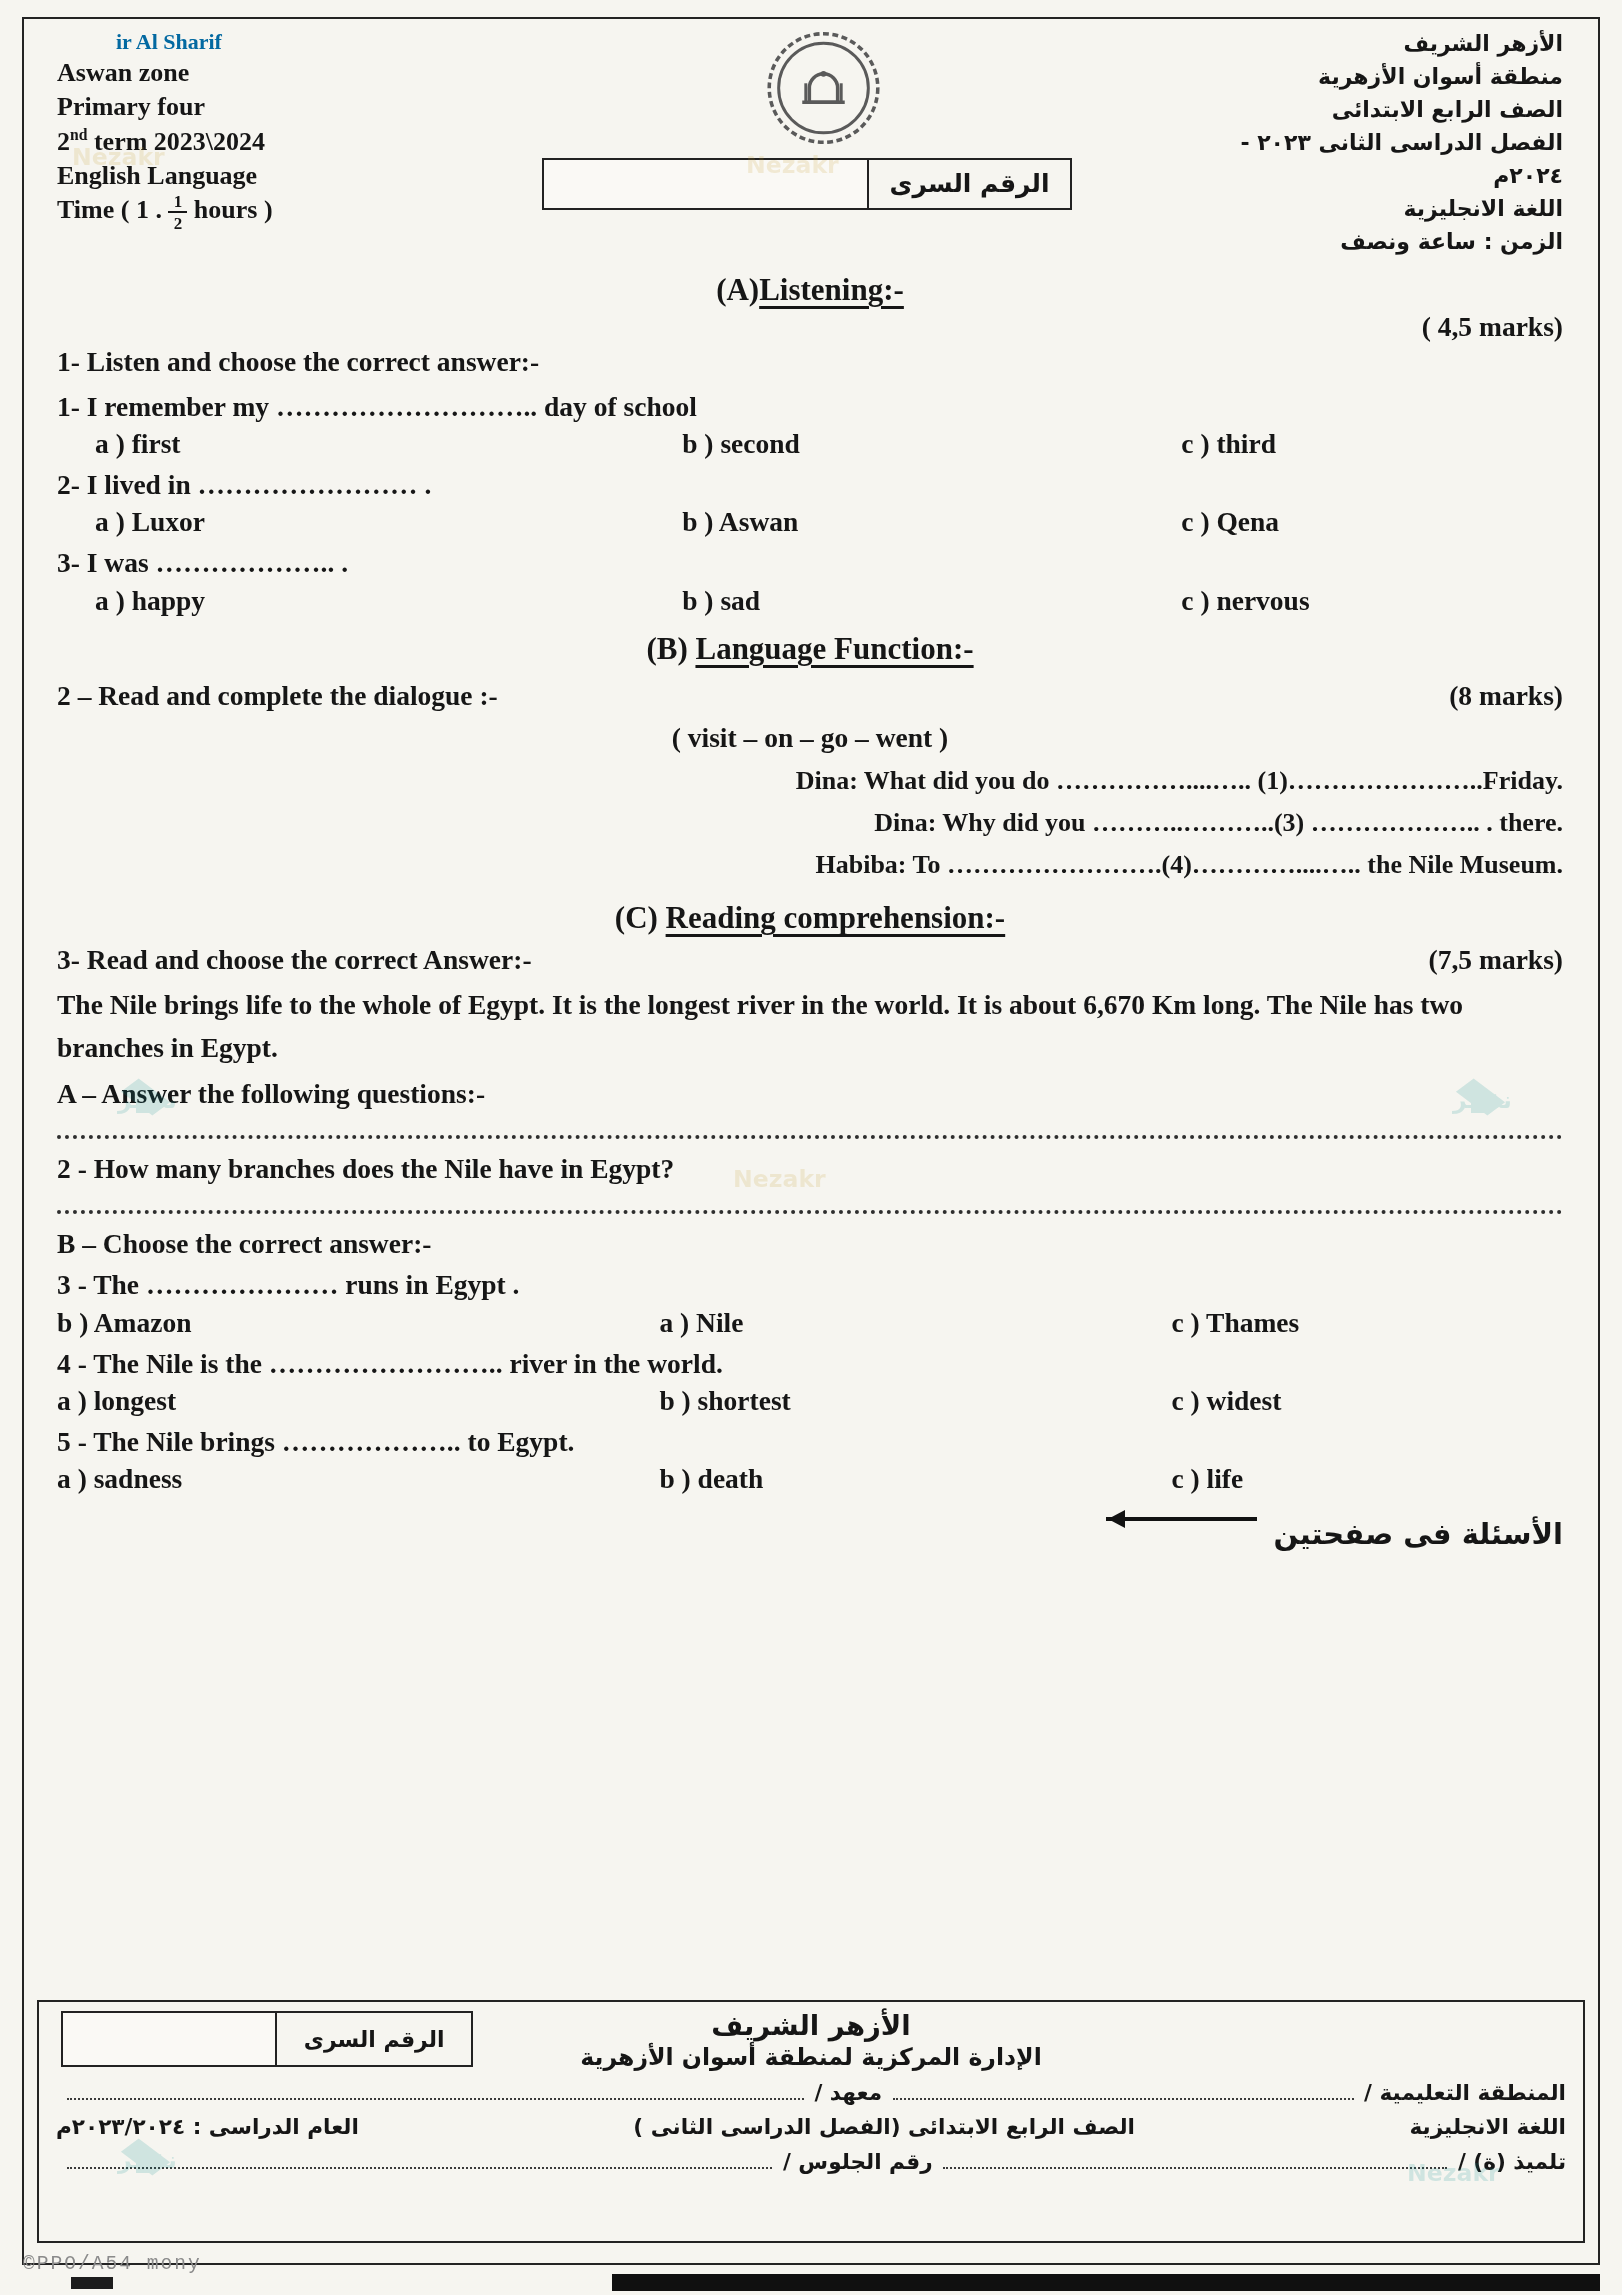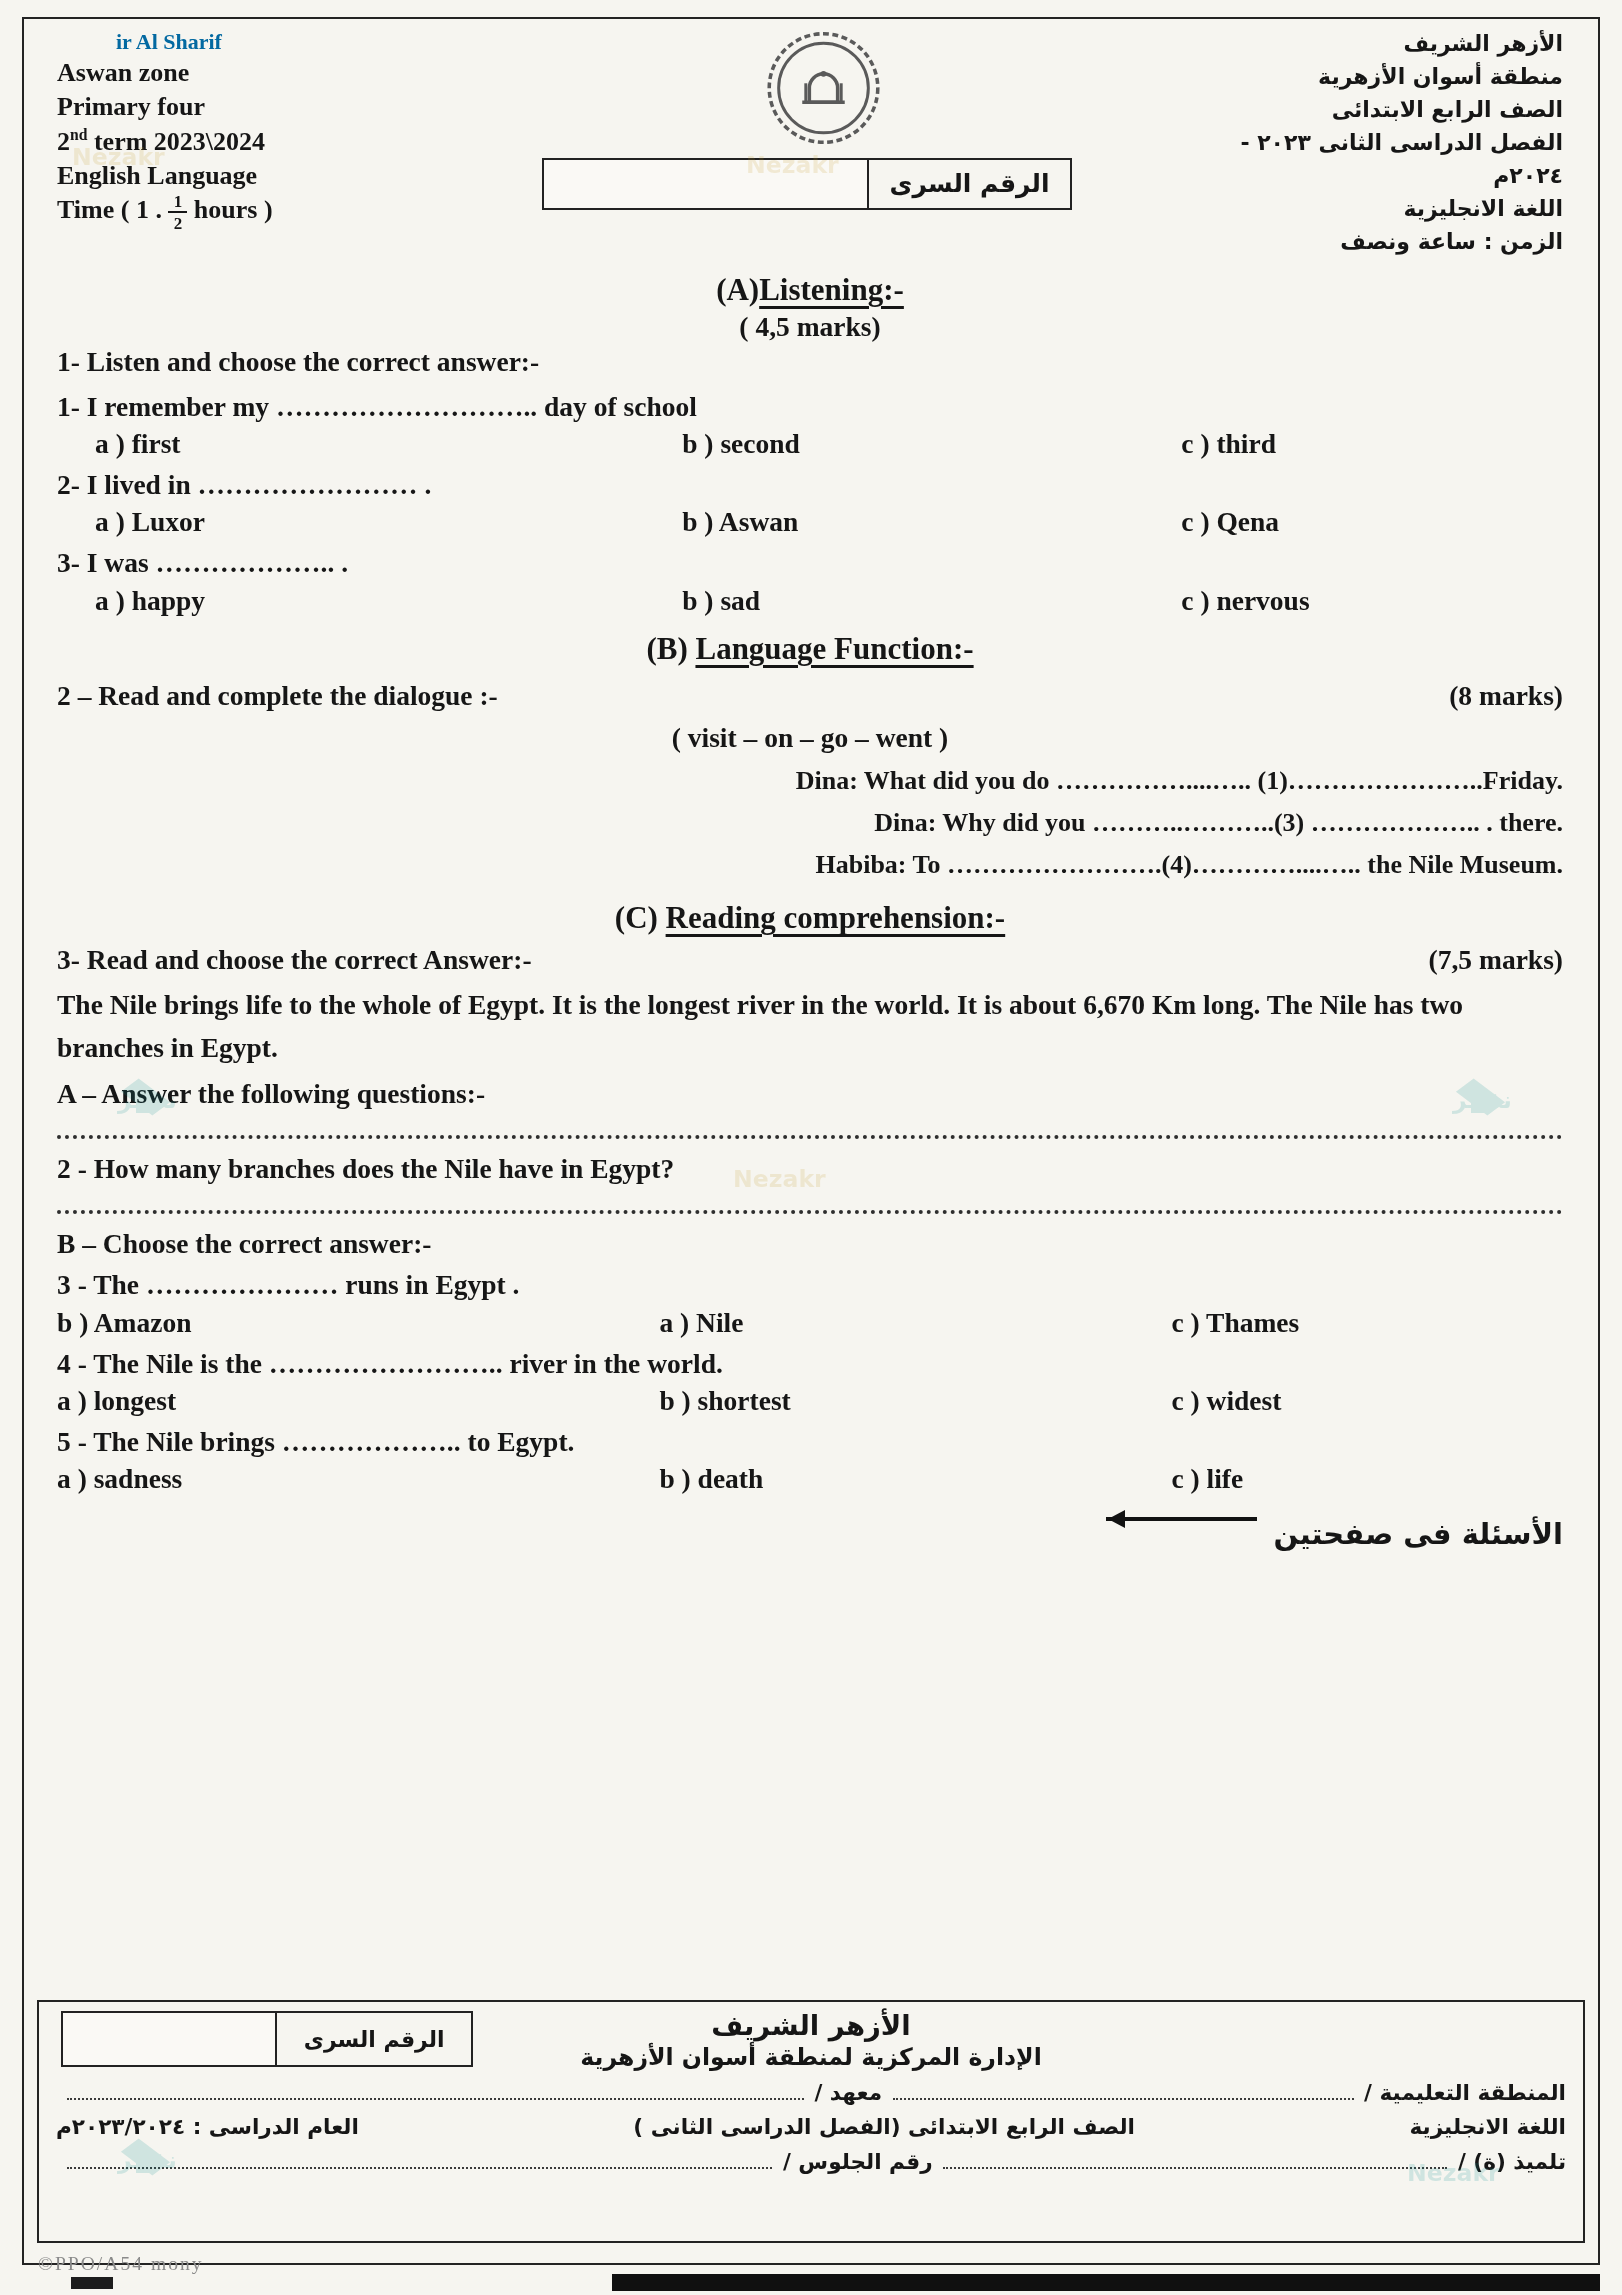--- a/index.html
+++ b/index.html
@@ -28,21 +28,21 @@
   .seal{width:131px;height:118px;margin-top:2.6px;}
   .sn-row{display:flex;margin-top:10.5px;align-self:flex-end;}
   .sn-box{width:327px;height:52px;border:2px solid #222;background:#faf9f5;box-sizing:border-box;}
   .sn-label{width:203px;height:52px;border:2px solid #222;border-left:0;box-sizing:border-box;
     display:flex;align-items:center;justify-content:center;font-size:25px;font-weight:700;}
   .hdr-right{width:366px;text-align:right;font-size:22px;font-weight:700;line-height:1.5;}
 
   
   .sec-title{text-align:center;font-size:31px;font-weight:700;margin-top:14.4px;}
   .u{text-decoration:underline;text-decoration-thickness:2.6px;text-underline-offset:5.9px;}
-  .marks-right{text-align:center;font-size:27.5px;font-weight:700;margin-top:2.6px;}
+  .marks-right{text-align:right;font-size:27.5px;font-weight:700;margin-top:2.6px;}
   .line{font-size:27.5px;font-weight:700;line-height:1.4;}
   .q{font-size:27.5px;font-weight:700;margin:9.2px 0 2.6px;}
   .opts{display:grid;grid-template-columns:40% 34% 26%;font-size:27.5px;font-weight:700;
     padding-left:38px;margin:5.2px 0 3.9px;}
   .opts.flush{padding-left:0;}
   .between{display:flex;justify-content:space-between;align-items:baseline;margin-top:10.5px;}
   .wordbank{text-align:center;font-size:27.5px;font-weight:700;margin:6.5px 0 5.2px;}
   .dlg{font-size:26px;font-weight:700;line-height:1.62;text-align:right;}
   .passage{font-size:27.5px;font-weight:700;line-height:1.55;margin-top:3.9px;}
   .dotline{border-bottom:4.6px dotted #2e2e2e;height:22px;margin:2.6px 0 14.4px;}
@@ -65,22 +65,22 @@
   .f-box-label{width:196px;height:56px;border:2px solid #222;border-left:0;box-sizing:border-box;
     display:flex;align-items:center;justify-content:center;font-size:22px;font-weight:700;}
   .f-row{direction:rtl;display:flex;align-items:baseline;font-size:21.6px;font-weight:700;margin-top:9.2px;}
   .f-row .dots{flex:1;border-bottom:2.6px dotted #3a3a3a;height:13px;margin:0 10.5px;}
   .f-row.spread{justify-content:space-between;}
   .f-row .lbl{white-space:nowrap;}
 
   
   .strip{position:absolute;left:612px;bottom:3.9px;width:988px;height:17px;background:#101010;}
   .strip2{position:absolute;left:71px;bottom:6.5px;width:42px;height:11.8px;background:#1c1c1c;}
-  .credit{position:absolute;left:38px;bottom:19.6px;font-size:19.6px;color:#8a8a8a;
-    font-family:Liberation Serif, serif;letter-spacing:2px;}
+  .credit{position:absolute;left:23px;bottom:19.6px;font-size:19.6px;color:#8a8a8a;
+    font-family:Liberation Mono, monospace;letter-spacing:2px;}
   .wm{position:absolute;opacity:.16;font-family:"DejaVu Sans",sans-serif;font-weight:700;pointer-events:none;}
   .wm.teal{color:#0e8f8f;}
   .wm.gold{color:#c49a2a;}
   .cap{width:55px;height:30px;position:relative;margin:0 auto 3.9px;}
   .cap::before{content:"";position:absolute;left:7.9px;top:0;width:39px;height:22px;
     background:currentColor;transform:rotate(45deg) skew(-8deg,-8deg);}
   .cap::after{content:"";position:absolute;left:18.3px;top:15.7px;width:19.6px;height:11.8px;background:currentColor;}
   .wm .t{font-size:23.6px;text-align:center;display:block;}
 </style>
 </head>

